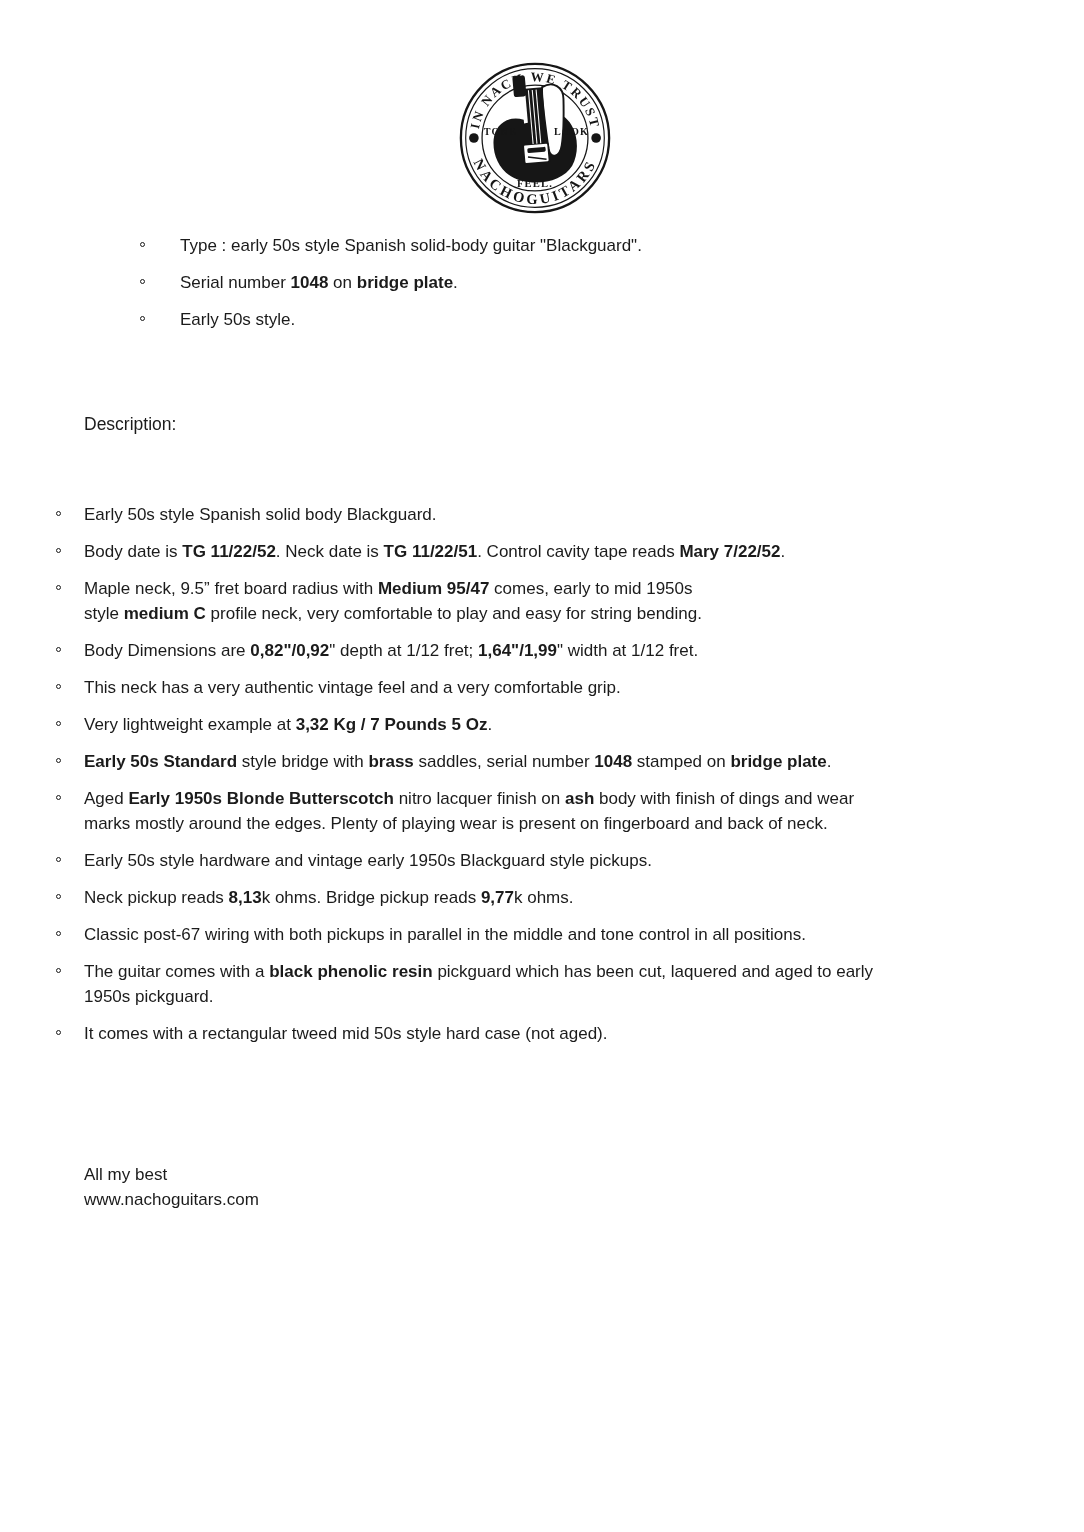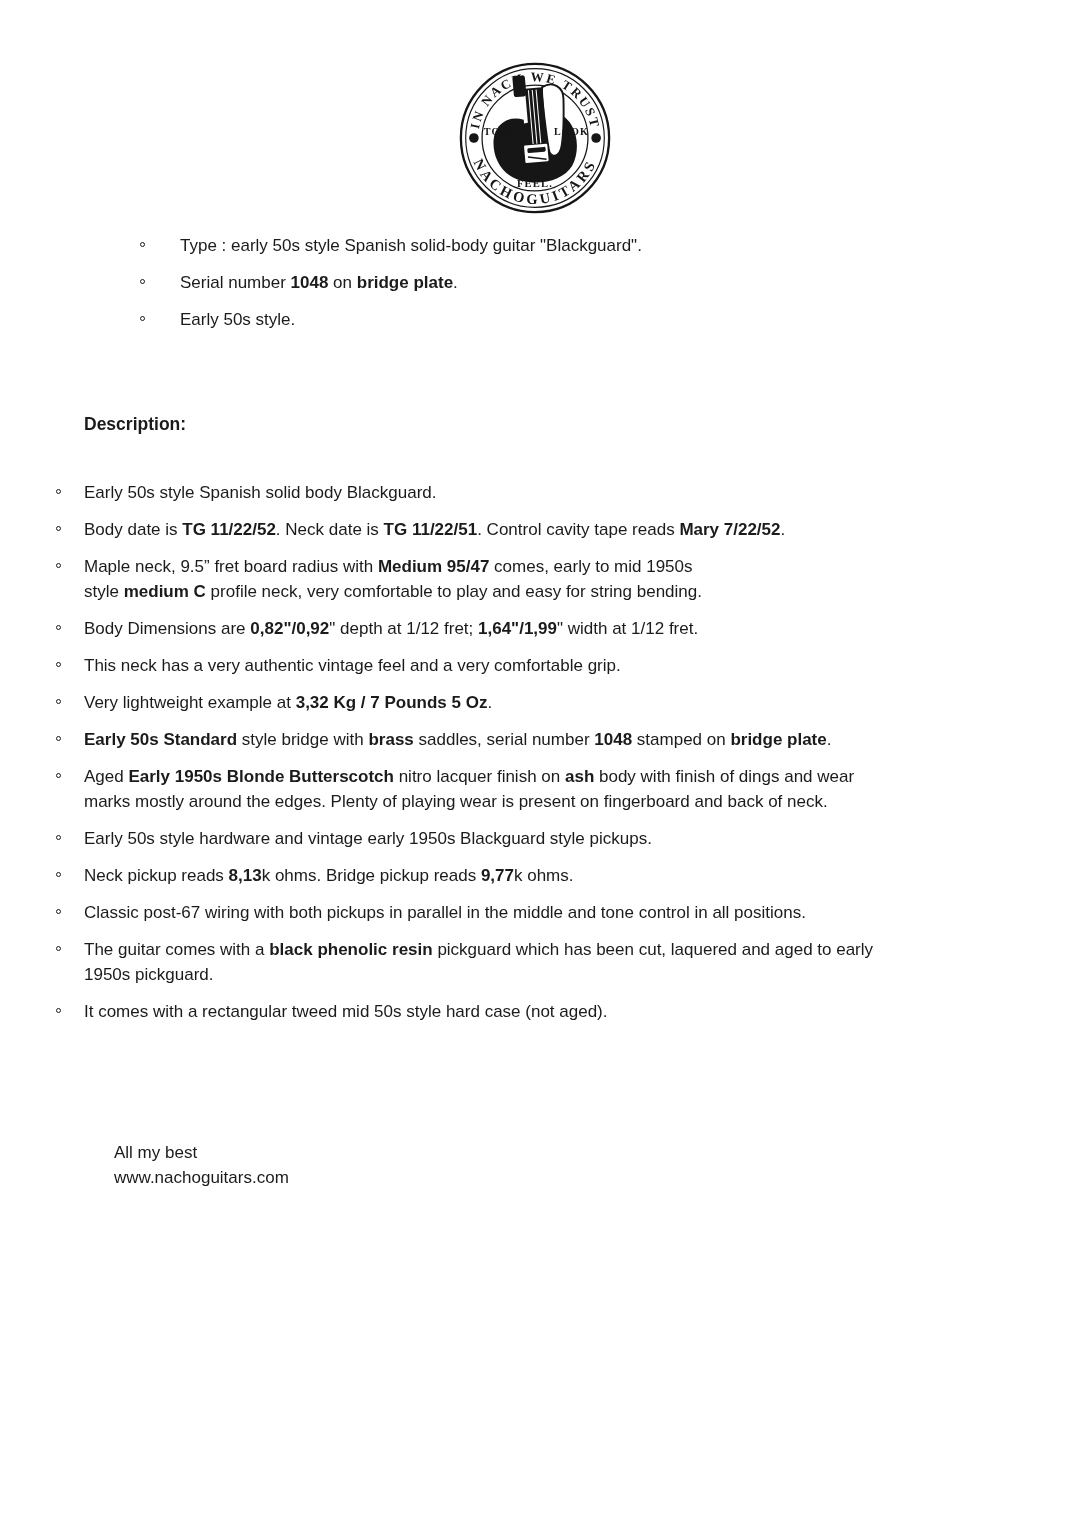--- a/index.html
+++ b/index.html
@@ -24,31 +24,31 @@
   ul.doc-list { list-style: none; }
   .doc-list li { position: relative; }
   .bullet-marker {
     position: absolute; left: 0; top: 9px;
     width: 5px; height: 5px;
     border: 1px solid #1b1b1b; border-radius: 50%;
     background: #ffffff;
   }
   .top-list { margin: 18px 0 0 140px; }
   .top-list li { padding-left: 40px; margin-bottom: 12px; max-width: 820px; }
-  .main-list { margin: 43px 0 0 56px; }
+  .main-list { margin: 65px 0 0 56px; }
   .main-list li { padding-left: 28px; margin-bottom: 12px; max-width: 960px; }
   .b { font-weight: 700; text-align: center; }
   
   .desc-heading {
     margin: 80px 0 0 84px;
-    font-weight: 700;
+    font-weight: 400;
     font-size: 17.5px;
     line-height: 25px;
   }
-  .signature { margin: 116px 0 0 114px; }
+  .signature { margin: 116px 0 0 84px; }
   .signature div { line-height: 25px; }
 </style>
 </head>
 <body>
 
 <div class="page">
 
   <div class="logo-row">
     <svg width="156" height="154" viewBox="-80 -80 160 160">
 

